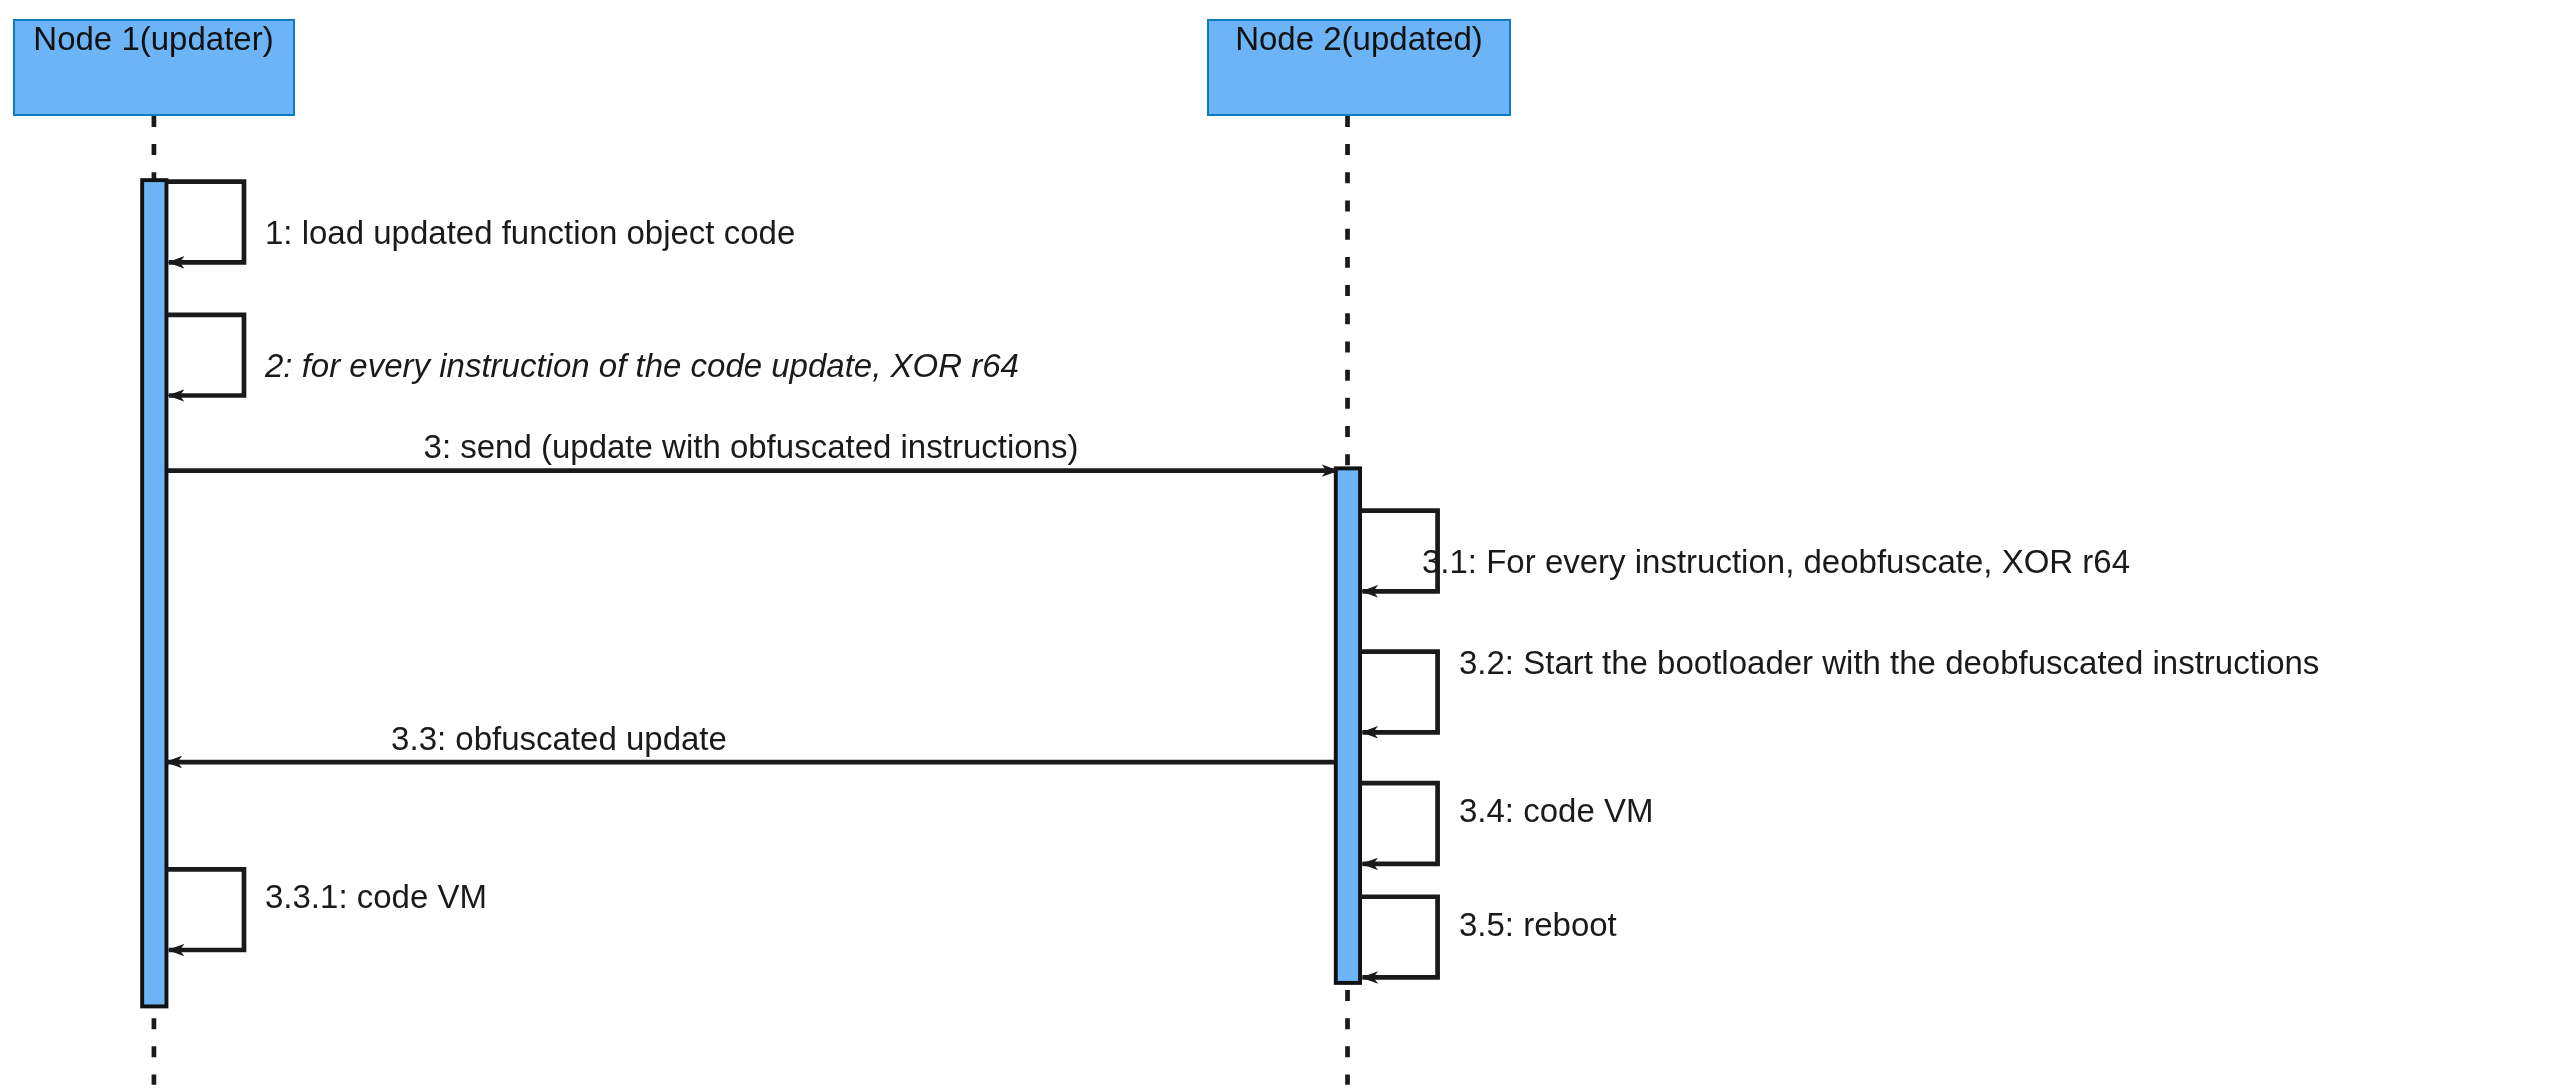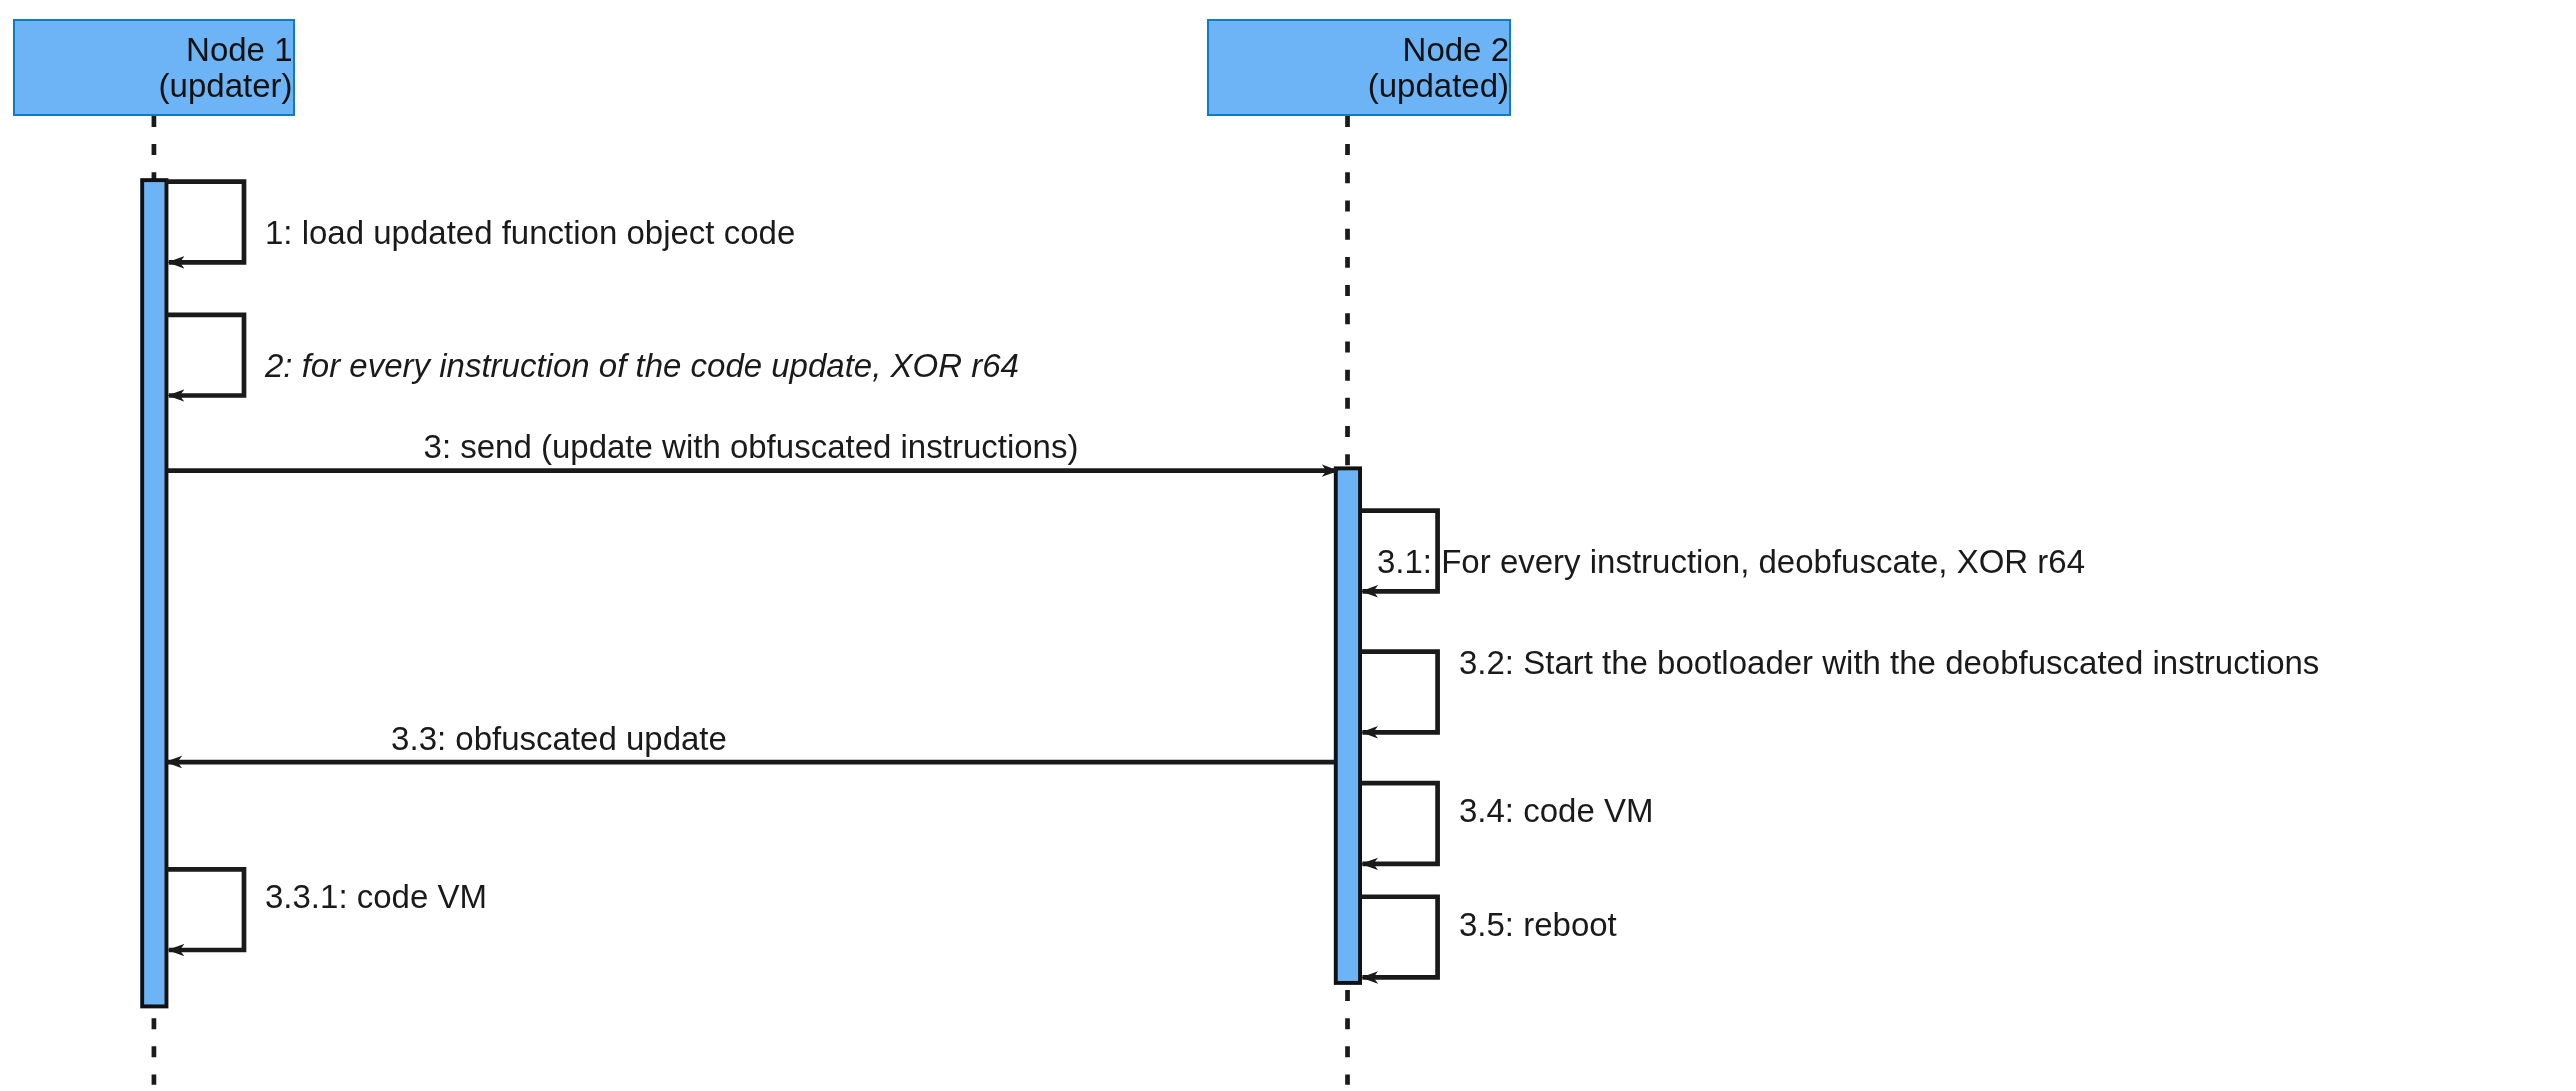--- a/index.html
+++ b/index.html
@@ -25,22 +25,22 @@
     width: 2576px;
     height: 1091px;
     display: block;
   }
   .lifeline-header {
     position: absolute;
     box-sizing: border-box;
     background: var(--participant-fill, #6CB4F5);
     border: 2.4px solid var(--participant-stroke, #0D7CC1);
     display: flex;
-    flex-direction: column;
-    align-items: flex-end;
+    flex-direction: row;
+    align-items: flex-start;
     justify-content: center;
     line-height: 1.08;
     color: #111111;
     font-size: 33px;
     white-space: nowrap;
   }
   .lifeline-header .hdr-line {
     display: block;
   }
   .msg-label {
@@ -92,21 +92,21 @@
   </div>
 
   <div class="lifeline-header" id="hdr-node2" style="left: 1207px; top: 19px; width: 304px; height: 97px;">
     <span class="hdr-line">Node 2</span>
     <span class="hdr-line">(updated)</span>
   </div>
 
   <div class="msg-label" id="lbl-m1" style="left: 265px; top: 216px;">1: load updated function object code</div>
   <div class="msg-label" id="lbl-m2" style="left: 265px; top: 349px; font-style: italic;">2: for every instruction of the code update, XOR r64</div>
   <div class="msg-label centered" id="lbl-m3" style="left: 751px; top: 430px;">3: send (update with obfuscated instructions)</div>
-  <div class="msg-label" id="lbl-m31" style="left: 1377px; top: 545px;">3.1: For every instruction, deobfuscate, XOR r64</div>
+  <div class="msg-label" id="lbl-m31" style="left: 1422px; top: 545px;">3.1: For every instruction, deobfuscate, XOR r64</div>
   <div class="msg-label" id="lbl-m32" style="left: 1459px; top: 646px;">3.2: Start the bootloader with the deobfuscated instructions</div>
   <div class="msg-label centered" id="lbl-m33" style="left: 559px; top: 722px;">3.3: obfuscated update</div>
   <div class="msg-label" id="lbl-m34" style="left: 1459px; top: 794px;">3.4: code VM</div>
   <div class="msg-label" id="lbl-m331" style="left: 265px; top: 880px;">3.3.1: code VM</div>
   <div class="msg-label" id="lbl-m35" style="left: 1459px; top: 908px;">3.5: reboot</div>
 
 </div>
 
 
 </body></html>

